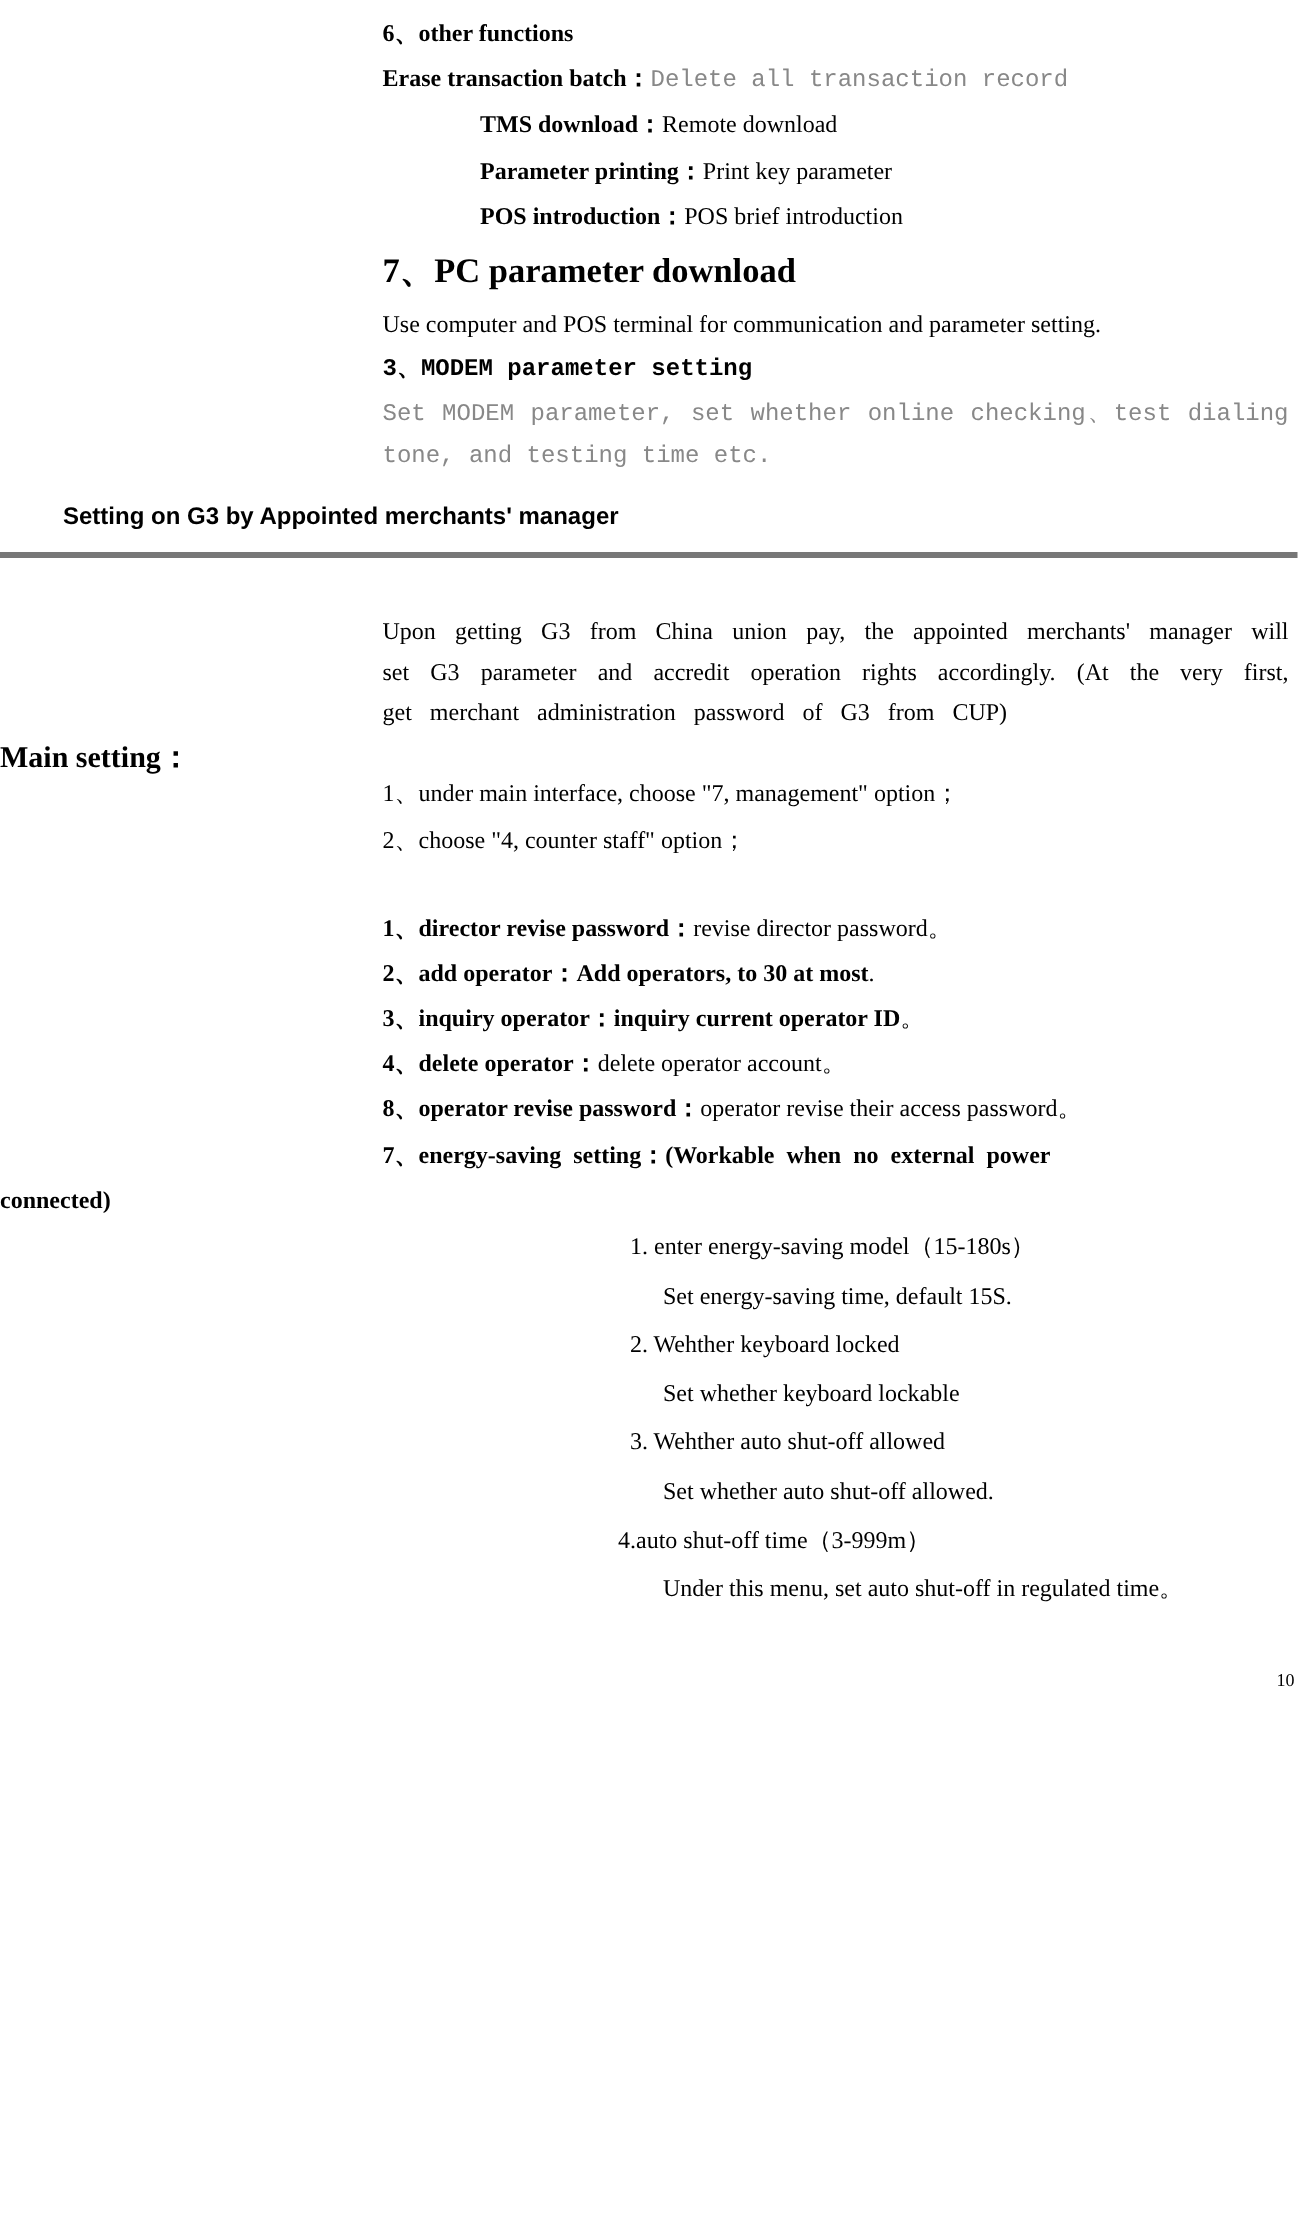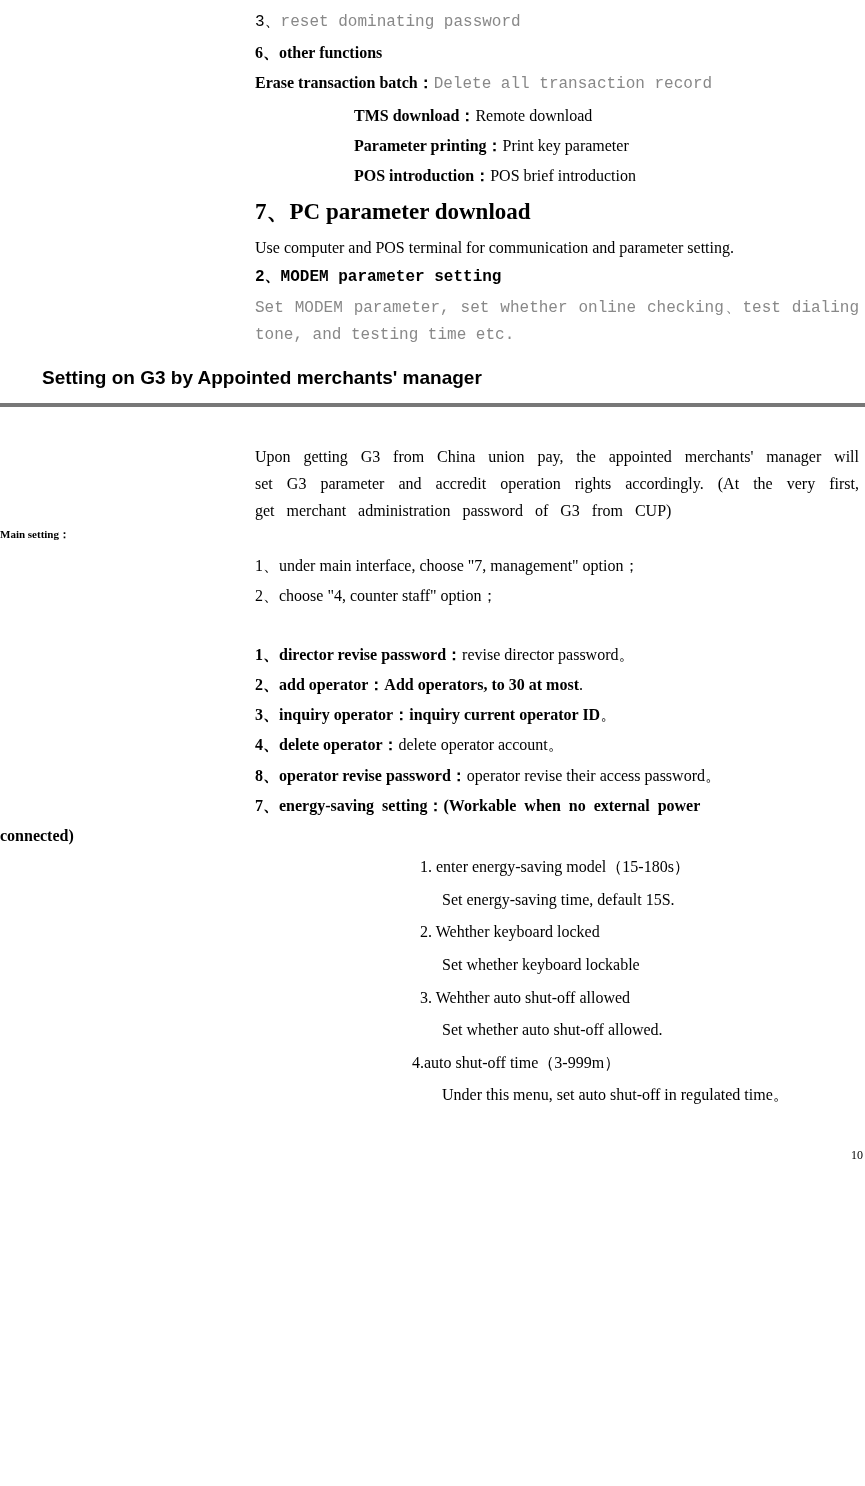--- a/index.html
+++ b/index.html
@@ -29,41 +29,41 @@
   .b {
     font-weight: bold;
   }
   .line {
     margin: 3px 0;
     line-height: 1.7;
   }
   .sub-indent {
   }
   .sub-indent2 {
-    margin-left: 99px;
+    margin-left: 65px;
   }
   .justify {
     text-align: justify;
   }
   .section-heading {
     font-family: Arial, Helvetica, sans-serif;
     font-weight: bold;
-    font-size: 19px;
+    font-size: 16px;
     margin: 18px 0 14px 42px;
   }
   .rule {
     height: 4px;
     background: #777;
     margin: 12px 0 36px 0;
     width: 100%;
   }
   .left-label {
     position: absolute;
     left: 0;
-    font-size: 11px;
+    font-size: 20px;
   }
   .energy-sub {
     margin-left: 420px;
     margin-right: 10px;
   }
   .energy-sub .line {
     line-height: 1.85;
   }
   .energy-sub .sub {
     margin-left: 22px;
@@ -83,39 +83,36 @@
   .wide-word2 {
     word-spacing: 8px;
   }
 </style>
 </head>
 <body>
 
 <div class="page">
 
   <div class="indent-main">
-    <div class="line mono">
-      <span>3、</span><span class="gray">reset dominating password</span>
-    </div>
     <div class="line b">6、other functions</div>
     <div class="line sub-indent">
       <span class="b">Erase transaction batch：</span><span class="mono gray">Delete all transaction record</span>
     </div>
     <div class="line sub-indent2">
       <span class="b">TMS download：</span><span>Remote download</span>
     </div>
     <div class="line sub-indent2">
       <span class="b">Parameter printing：</span><span>Print key parameter</span>
     </div>
     <div class="line sub-indent2">
       <span class="b">POS introduction：</span><span>POS brief introduction</span>
     </div>
     <div class="line b" style="font-size:23px">7、PC parameter download</div>
     <div class="line justify">Use computer and POS terminal for communication and parameter setting.</div>
-    <div class="line mono b">2、MODEM parameter setting</div>
+    <div class="line mono b">3、MODEM parameter setting</div>
     <div class="line mono gray justify" style="padding-left:0">Set MODEM parameter, set whether online checking、test  dialing tone, and testing time etc.</div>
   </div>
 
   <div class="section-heading">Setting on G3 by Appointed merchants' manager</div>
   <div class="rule"></div>
 
   <div class="indent-main justify wide-word2" style="line-height:1.7">Upon getting G3 from China union pay, the appointed merchants' manager will set G3 parameter and accredit operation rights accordingly. (At the very first, get merchant administration password of G3 from CUP)</div>
 
   <div style="position:relative; margin-top:2px;">
     <div class="left-label b" style="top:0">Main setting：</div>

